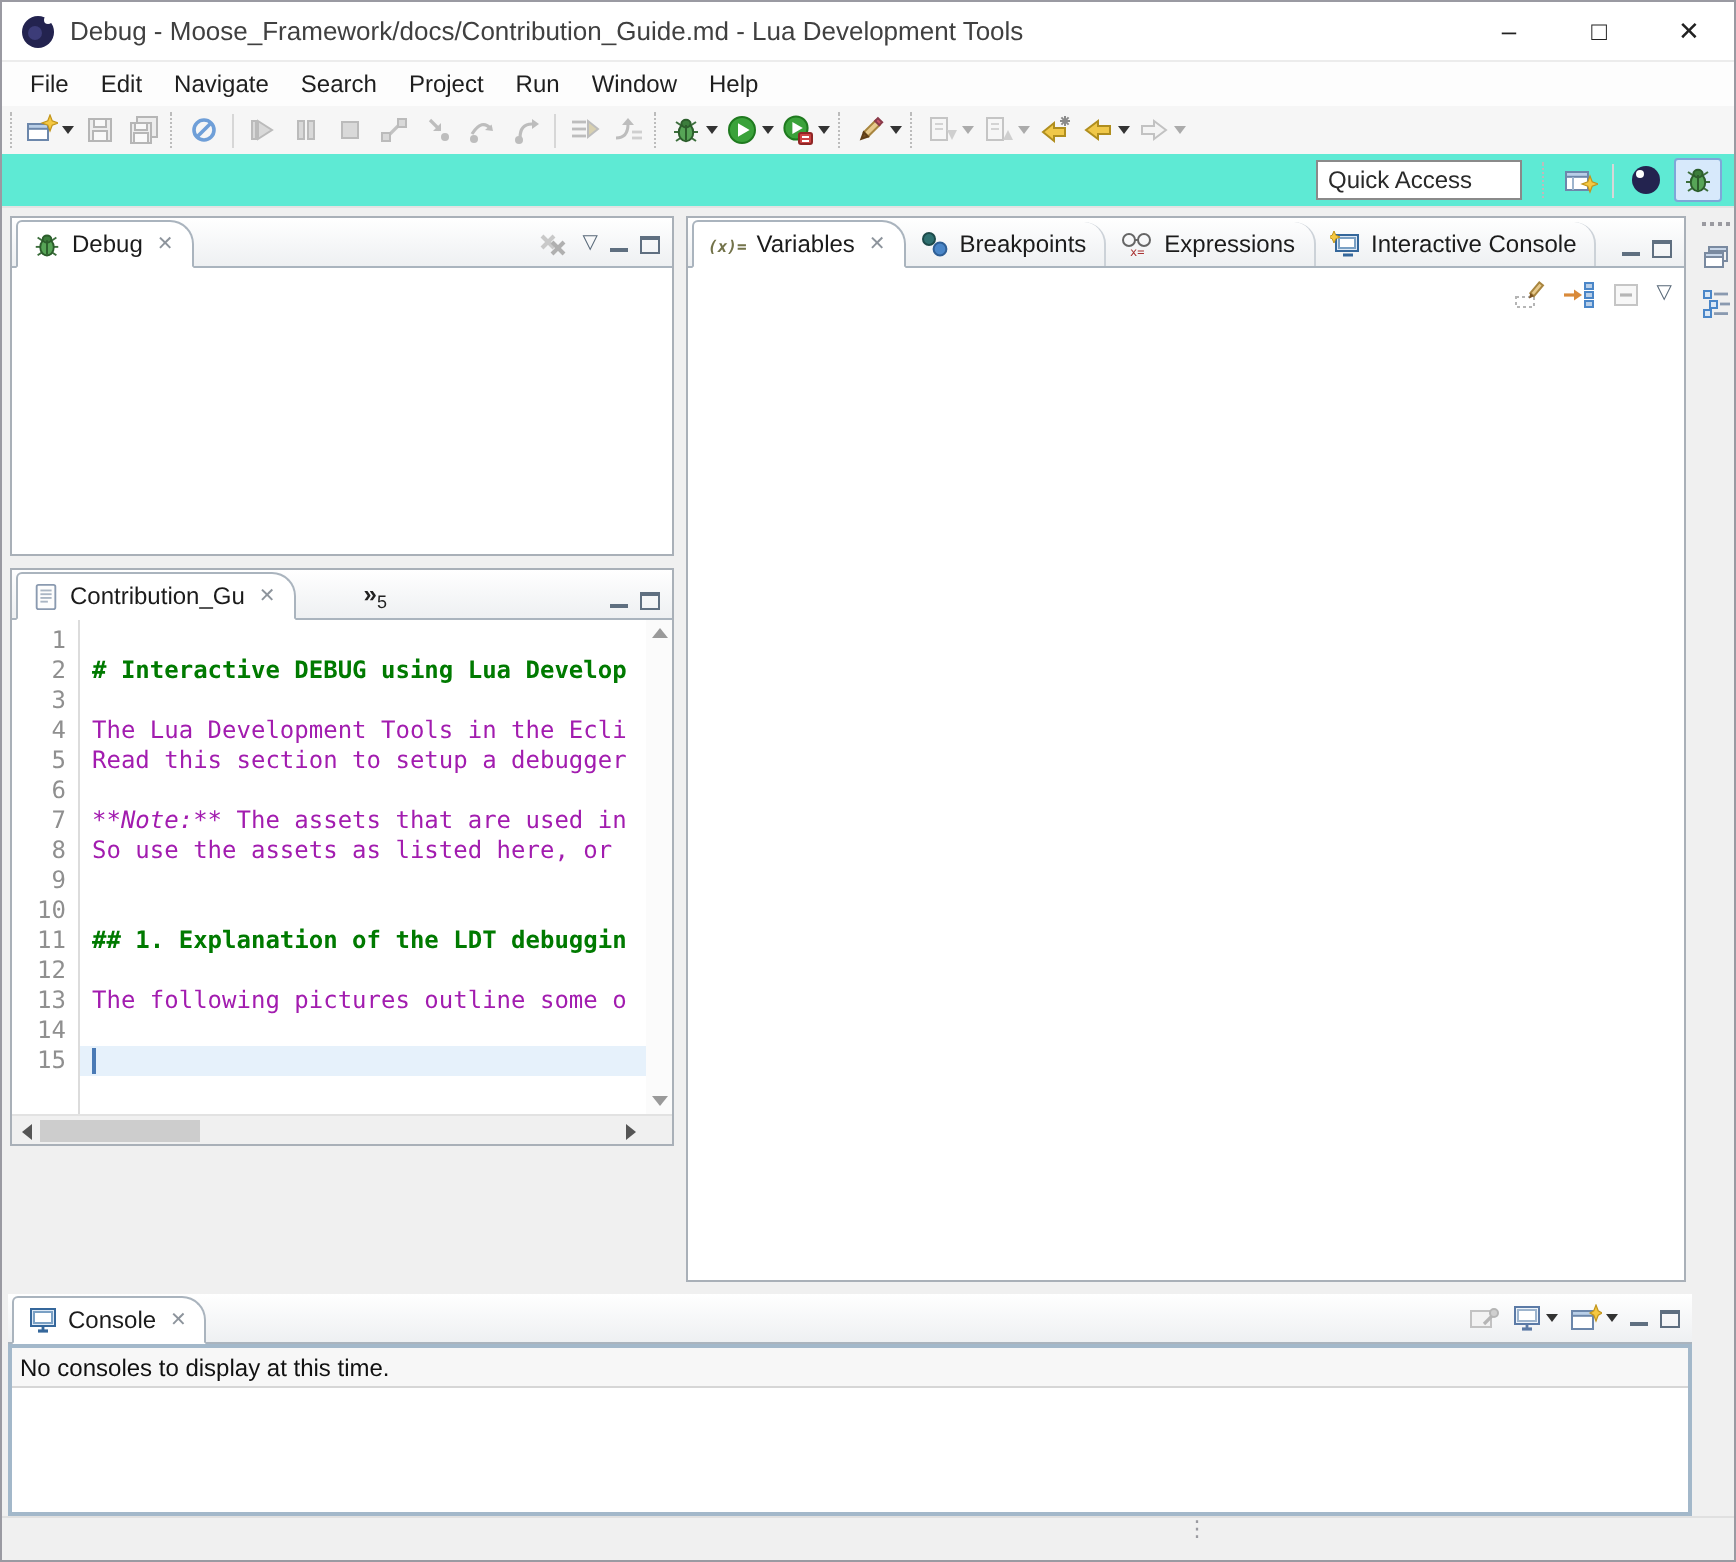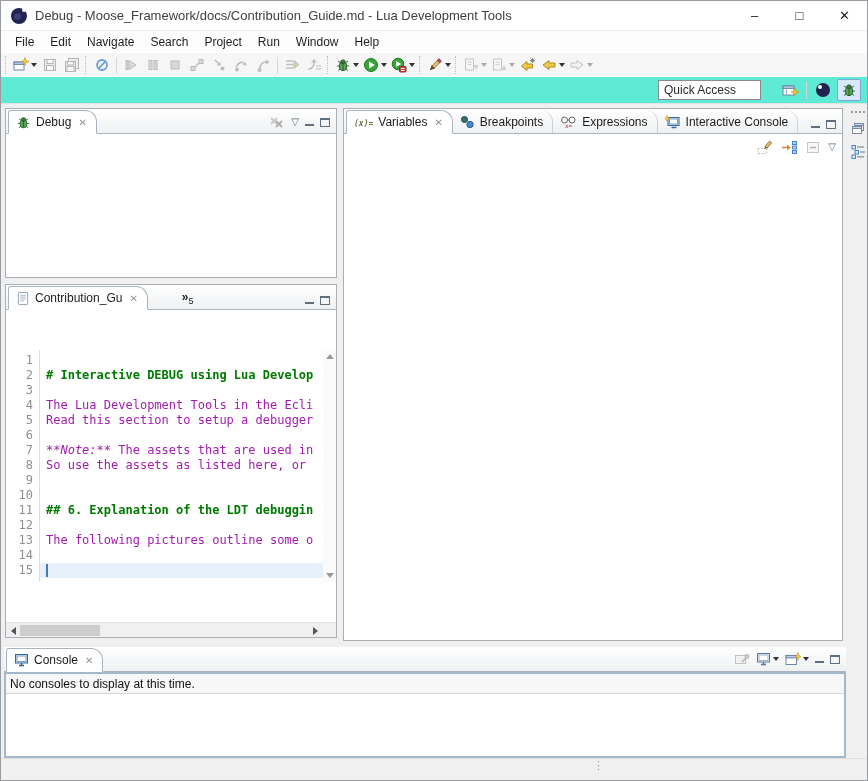--- a/index.html
+++ b/index.html
@@ -373,21 +373,21 @@
             </g>
           </svg>
         <span class="vmenu">▽</span>
         <span class="ic-min"></span>
         <span class="ic-max"></span>
       </span>
     </div>
     <div class="panel-body"></div>
   </div>
 
-  <div class="panel" style="left:4px;top:180px;width:332px;height:354px;gap:40px;">
+  <div class="panel" style="left:4px;top:180px;width:332px;height:289px;">
     <div class="tabrow">
       <div class="tab active">
         <svg width="14" height="15" viewBox="0 0 15 16">
             <rect x="2.5" y="1.5" width="10" height="13" rx="1" fill="#fdfdfd" stroke="#8a9ab0"></rect>
             <line x1="4.5" y1="4.5" x2="10.5" y2="4.5" stroke="#aab6c4"></line>
             <line x1="4.5" y1="6.5" x2="10.5" y2="6.5" stroke="#aab6c4"></line>
             <line x1="4.5" y1="8.5" x2="10.5" y2="8.5" stroke="#aab6c4"></line>
             <line x1="4.5" y1="10.5" x2="8.5" y2="10.5" stroke="#aab6c4"></line>
           </svg>
         <span>Contribution_Gu</span>
@@ -425,21 +425,21 @@
           <div class="cline"></div>
           <div class="cline heading"><span># Interactive DEBUG using Lua Develop</span></div>
           <div class="cline"></div>
           <div class="cline"><span>The Lua Development Tools in the Ecli</span></div>
           <div class="cline"><span>Read this section to setup a debugger</span></div>
           <div class="cline"></div>
           <div class="cline"><span class="em">**Note:**</span><span> The assets that are used in</span></div>
           <div class="cline"><span>So use the assets as listed here, or </span></div>
           <div class="cline"></div>
           <div class="cline"></div>
-          <div class="cline heading"><span>## 6. Explanation of the LDT debuggin</span></div>
+          <div class="cline heading"><span>## 1. Explanation of the LDT debuggin</span></div>
           <div class="cline"></div>
           <div class="cline"><span>The following pictures outline some o</span></div>
           <div class="cline"></div>
           <div class="cline current"><span class="caret"></span></div>
         </div>
       <div class="vscroll">
         <span class="varrow up"></span>
         <span class="varrow down"></span>
       </div>
     </div>

